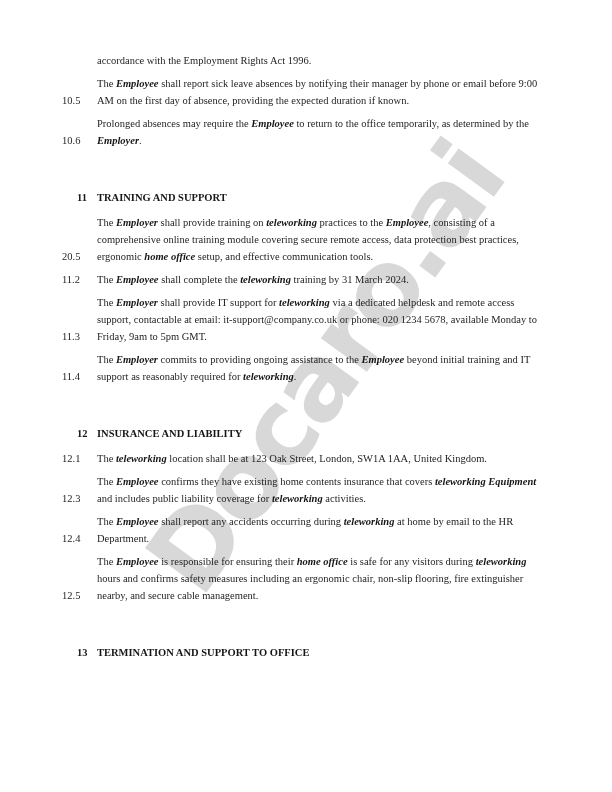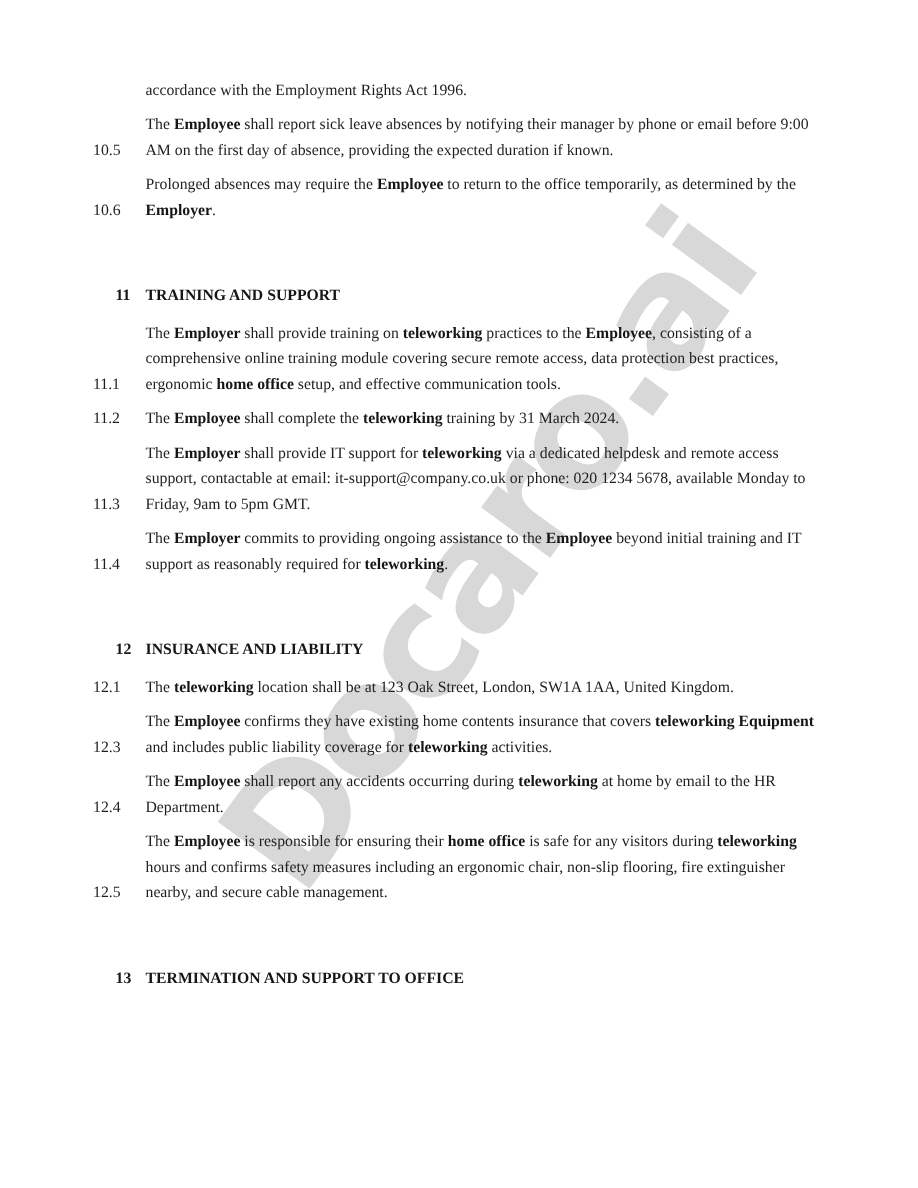--- a/index.html
+++ b/index.html
@@ -58,20 +58,21 @@
     font-weight: bold;
     color: #161616;
   }
   .row.heading .num {
     width: 20px;
     padding-left: 15px;
   }
   b {
     font-weight: bold;
     color: #161616;
+    font-style: italic;
   }
 </style>
 </head>
 <body>
 
 <div class="page">
   <div class="watermark" style="color: rgb(216, 216, 216);">Docaro.ai</div>
   <div class="content">
       <div class="row">
         <span class="num"></span>
@@ -83,21 +84,21 @@
       </div>
       <div class="row">
         <span class="num">10.6</span>
         <span class="body">Prolonged absences may require the <b>Employee</b> to return to the office temporarily, as determined by the <b>Employer</b>.</span>
       </div>
       <div class="row heading">
         <span class="num">11</span>
         <span class="body">TRAINING AND SUPPORT</span>
       </div>
       <div class="row">
-        <span class="num">11.1</span>
+        <span class="num">20.5</span>
         <span class="body">The <b>Employer</b> shall provide training on <b>teleworking</b> practices to the <b>Employee</b>, consisting of a comprehensive online training module covering secure remote access, data protection best practices, ergonomic <b>home office</b> setup, and effective communication tools.</span>
       </div>
       <div class="row">
         <span class="num">11.2</span>
         <span class="body">The <b>Employee</b> shall complete the <b>teleworking</b> training by 31 March 2024.</span>
       </div>
       <div class="row">
         <span class="num">11.3</span>
         <span class="body">The <b>Employer</b> shall provide IT support for <b>teleworking</b> via a dedicated helpdesk and remote access support, contactable at email: it-support@company.co.uk or phone: 020 1234 5678, available Monday to Friday, 9am to 5pm GMT.</span>
       </div>

